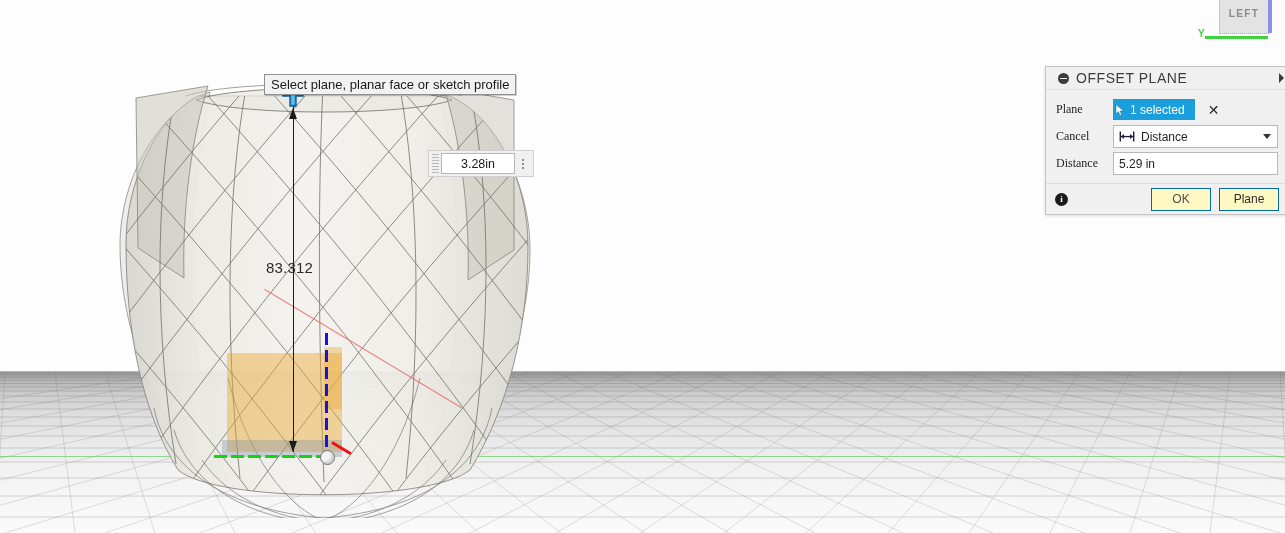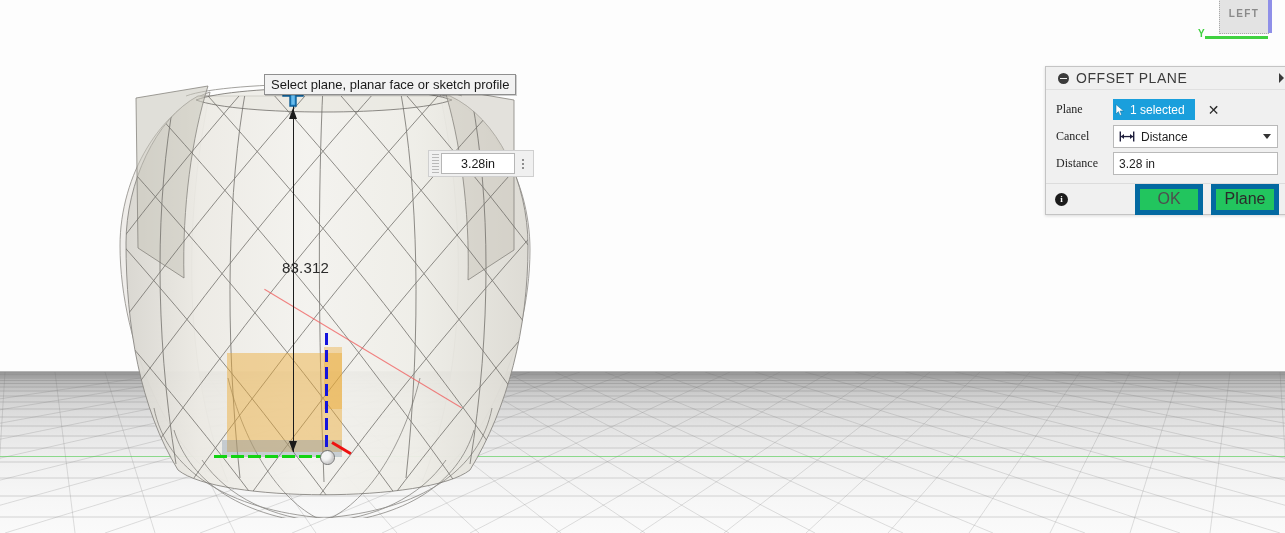--- a/index.html
+++ b/index.html
@@ -101,21 +101,20 @@
     border-top: 11px solid #1b1b1b;
   }
   .dim-value {
     position: absolute;
     left: 266px; top: 259px;
     font-size: 15px;
     color: #2a2a2a;
     letter-spacing: 0.2px;
     white-space: nowrap;
     background: transparent;
-    margin-left: 16px;
   }
 
   
   .plane-glyph {
     position: absolute;
     left: 281px; top: 88px;
     width: 24px; height: 22px;
   }
 
   
@@ -424,23 +423,23 @@
     display: flex;
     align-items: center;
     justify-content: center;
     font-family: "Liberation Serif", serif;
     flex: 0 0 auto;
   }
   .footer-spacer { flex: 1 1 auto; }
   .btn {
     min-width: 58px;
     height: 21px;
-    background: #22c55e;
-    border: 5px solid #0369a1;
-    font-size: 16px;
+    background: #fef9c3;
+    border: 1px solid #0369a1;
+    font-size: 12px;
     color: #2b2b2b;
     display: flex;
     align-items: center;
     justify-content: center;
     margin-left: 8px;
   }
   .btn.ok { color: #4e4e4e; }
 </style>
 </head>
 <body>
@@ -696,21 +695,21 @@
             <path d="M2 5.5 L5 3 L5 8 Z" fill="#1e1e3c"></path>
             <path d="M14 5.5 L11 3 L11 8 Z" fill="#1e1e3c"></path>
           </svg>
           <span class="combo-text">Distance</span>
           <span class="caret"></span>
         </div>
       </div>
 
       <div class="row">
         <span class="label">Distance</span>
-        <div class="textfield">3.28 in</div>
+        <div class="textfield">5.29 in</div>
       </div>
     </div>
 
     <div class="dialog-footer">
       <span class="info-icon">i</span>
       <span class="footer-spacer"></span>
       <span class="btn ok">OK</span>
       <span class="btn">Plane</span>
     </div>
   </div>

